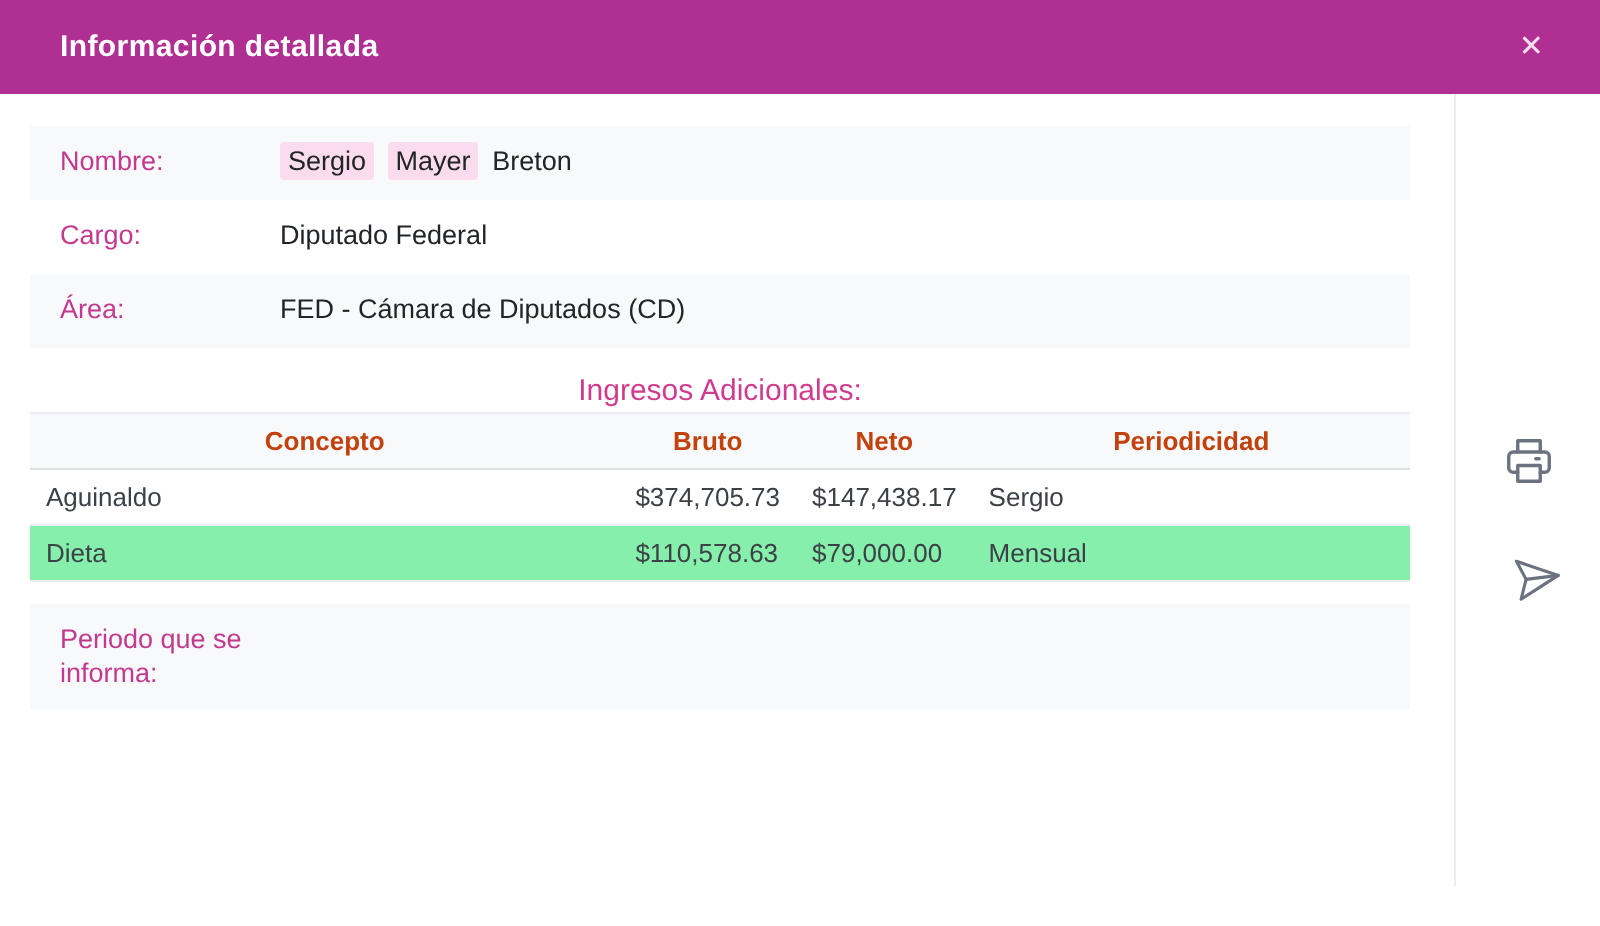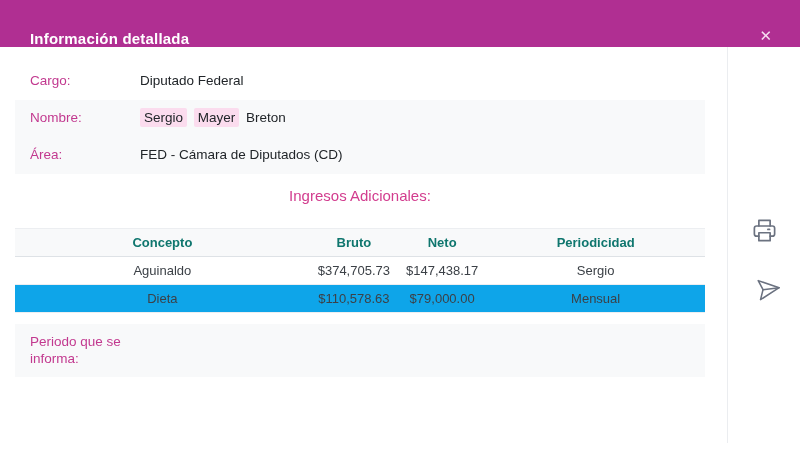--- a/index.html
+++ b/index.html
@@ -3,21 +3,21 @@
 <meta charset="utf-8">
 <style>
   * { margin: 0; padding: 0; box-sizing: border-box; }
   html, body { width: 800px; height: 463px; background: #ffffff; overflow: hidden; }
   body { font-family: "Liberation Sans", sans-serif; color: #212529; }
 
   .modal { width: 800px; height: 463px; background: #fff; display: flex; flex-direction: column; }
 
   
   .modal-header {
-    height: 47px; background: #b02f92; display: flex; align-items: flex-end;
+    height: 47px; background: #b02f92; display: flex; align-items: center;
     justify-content: space-between; padding: 0 24px 0 30px; flex: 0 0 auto;
   }
   .modal-title { color: #ffffff; font-size: 15px; font-weight: 700; letter-spacing: .2px; }
   .close-btn {
     background: none; border: none; color: #f6def0; font-size: 15px; line-height: 1;
     cursor: pointer; padding: 4px; font-family: "Liberation Sans", sans-serif;
   }
 
   
   .modal-body { flex: 1; display: flex; min-height: 0; }
@@ -43,34 +43,34 @@
   .detail-row.shaded { background: #f8f9fa; }
   .detail-label { color: #c2398f; }
   .detail-value { color: #212529; }
 
   .hl { background: #fbdcee; padding: 2px 4px; border-radius: 2px; }
   .name-part { margin-right: 3px; }
 
   
   .section-heading {
     text-align: center; color: #d23c8e; font-size: 15px; font-weight: 500;
-    margin: 13px 0 24px 0;
+    margin: 13px 0 2px 0;
   }
 
   
   table.ingresos { width: 100%; border-collapse: collapse; font-size: 13px; }
   table.ingresos th {
-    background: #f8f9fa; font-weight: 700; color: #0f766e; text-align: center;
+    background: #f8f9fa; font-weight: 700; color: #c2410c; text-align: center;
     padding: 6px 8px; border-top: 1px solid #eceef1; border-bottom: 1px solid #dee2e6;
   }
   table.ingresos td {
-    text-align: center; color: #3c4147; padding: 6px 8px;
+    text-align: left; color: #3c4147; padding: 6px 8px;
     border-bottom: 1px solid #eceef1;
   }
-  table.ingresos tbody tr:nth-child(2) { background: #0ea5e9; }
+  table.ingresos tbody tr:nth-child(2) { background: #86efac; }
   .col-concepto { width: 45%; }
   .col-bruto { width: 10%; }
   .col-neto { width: 12%; }
   .col-period { width: 33%; }
 
   .periodo-row { margin-top: 11px; }
 </style>
 </head>
 <body>
 
@@ -79,32 +79,32 @@
   <div class="modal-header">
     <div class="modal-title">Información detallada</div>
     <button class="close-btn">✕</button>
   </div>
 
   <div class="modal-body">
 
     <div class="content">
       <div class="content-inner">
 
-        <div class="detail-row">
-          <div class="detail-label">Cargo:</div>
-          <div class="detail-value">Diputado Federal</div>
-        </div>
-
         <div class="detail-row shaded">
           <div class="detail-label">Nombre:</div>
           <div class="detail-value">
             <span class="hl name-part">Sergio</span>
             <span class="hl name-part">Mayer</span>
             <span class="name-part">Breton</span>
           </div>
+        </div>
+
+        <div class="detail-row">
+          <div class="detail-label">Cargo:</div>
+          <div class="detail-value">Diputado Federal</div>
         </div>
 
         <div class="detail-row shaded">
           <div class="detail-label">Área:</div>
           <div class="detail-value">FED - Cámara de Diputados (CD)</div>
         </div>
 
 
 
         <div class="section-heading">Ingresos Adicionales:</div>

